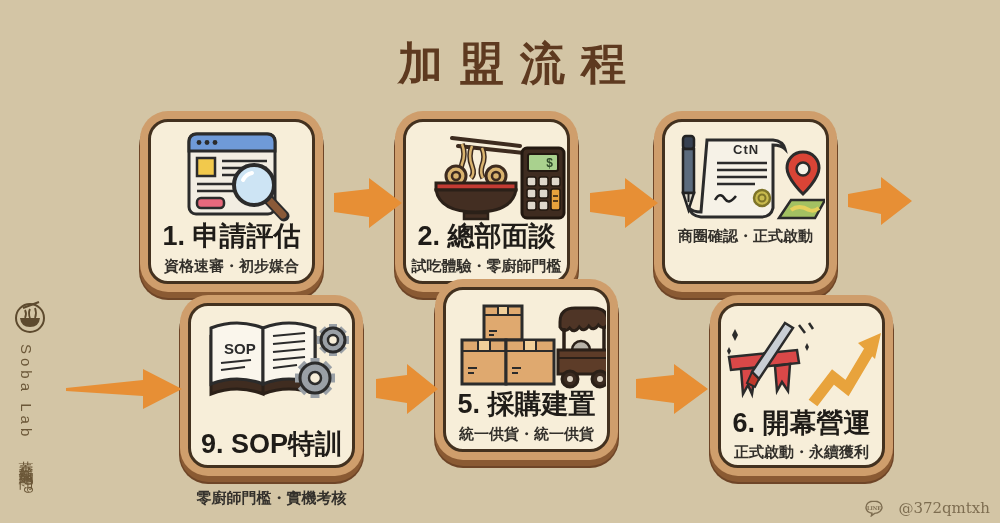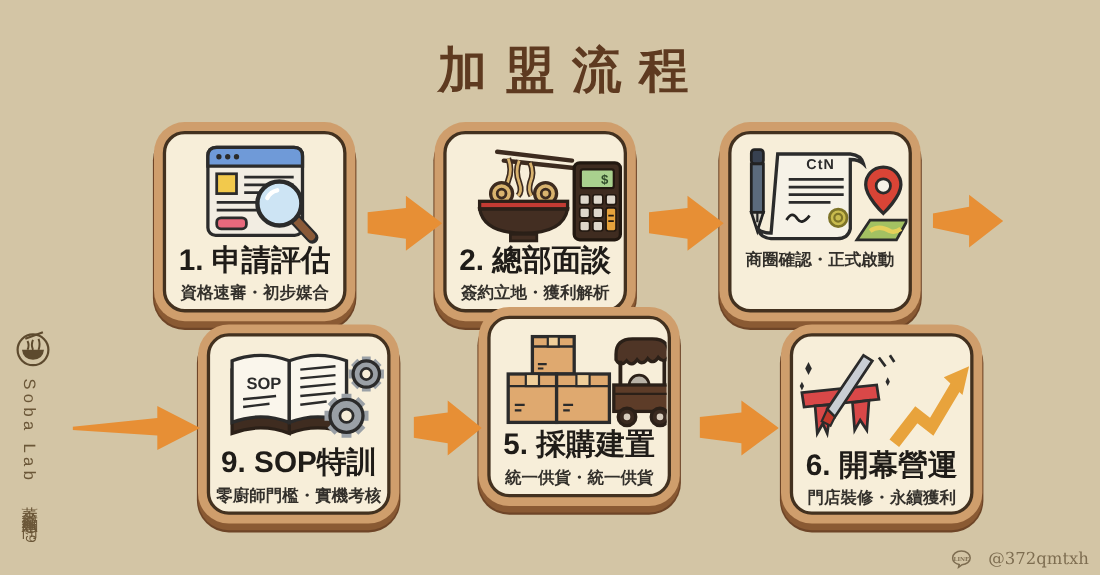--- a/index.html
+++ b/index.html
@@ -117,21 +117,21 @@
           <rect x="131" y="59" width="9" height="9" rx="2" fill="#ded7cb" stroke="#221810" stroke-width="1.5"></rect>
           <rect x="119" y="71" width="9" height="9" rx="2" fill="#ded7cb" stroke="#221810" stroke-width="1.5"></rect>
           <rect x="131" y="71" width="9" height="9" rx="2" fill="#ded7cb" stroke="#221810" stroke-width="1.5"></rect>
           <rect x="143" y="59" width="9" height="21" rx="2" fill="#e6a23c" stroke="#221810" stroke-width="1.5"></rect>
           <line x1="145" y1="66" x2="150" y2="66" stroke="#221810" stroke-width="1.5"></line>
           <line x1="145" y1="71" x2="150" y2="71" stroke="#221810" stroke-width="1.5"></line>
         </g>
       </svg>
     </div>
     <div class="step-title">2. 總部面談</div>
-    <div class="step-sub">簽約立地・獲利解析</div>
+    <div class="step-sub">試吃體驗・零廚師門檻</div>
   </div>
 
   <div class="card" style="left:662px; top:119px;">
     <div class="icon-box">
       <svg width="158" height="92" viewBox="0 0 158 92">
         <g>
           <rect x="16" y="6" width="11" height="13" rx="3" fill="#374151" stroke="#222" stroke-width="2.5"></rect>
           <rect x="16" y="19" width="11" height="44" fill="#5b6b7d" stroke="#222" stroke-width="2.5"></rect>
           <path d="M16 63 h11 l-5.5 17 z" fill="#d8d4c8" stroke="#222" stroke-width="2.5"></path>
           <line x1="21.5" y1="63" x2="21.5" y2="72" stroke="#222" stroke-width="2"></line>
@@ -151,21 +151,21 @@
           <polygon points="112,88 124,70 158,70 148,88" fill="#a3c162" stroke="#2b2b2b" stroke-width="2.5"></polygon>
           <path d="M124 80 q8 -6 18 0 q5 2 10 -2" fill="none" stroke="#e5d05a" stroke-width="4"></path>
           <path d="M136 22 c-10 0 -16 8 -16 16 c0 11 16 26 16 26 c0 0 16 -15 16 -26 c0 -8 -6 -16 -16 -16 z" fill="#d94436" stroke="#2b2b2b" stroke-width="3"></path>
           <circle cx="136" cy="39" r="6.5" fill="#f6f2e7" stroke="#2b2b2b" stroke-width="2.5"></circle>
         </g>
       </svg>
     </div>
     <div class="step-sub">商圈確認・正式啟動</div>
   </div>
 
-  <div class="card" style="left:188px; top:303px;">
+  <div class="card" style="left:188px; top:303px;gap:24px;">
     <div class="icon-box">
       <svg width="158" height="92" viewBox="0 0 158 92">
         <g>
           <path d="M18 16 Q44 6 70 16 L70 74 Q44 64 18 74 Z M70 16 Q96 6 122 16 L122 74 Q96 64 70 74" fill="#3f2c20" stroke="#2b2018" stroke-width="3" transform="translate(0,6)"></path>
           <path d="M18 14 Q44 4 70 14 L70 70 Q44 60 18 70 Z" fill="#faf6ec" stroke="#2b2b2b" stroke-width="3"></path>
           <path d="M70 14 Q96 4 122 14 L122 70 Q96 60 70 70 Z" fill="#faf6ec" stroke="#2b2b2b" stroke-width="3"></path>
           <text x="31" y="40" font-size="15" font-weight="bold" fill="#2b2b2b">SOP</text>
           <line x1="28" y1="49" x2="58" y2="46" stroke="#2b2b2b" stroke-width="2.2"></line>
           <line x1="28" y1="56" x2="52" y2="53" stroke="#2b2b2b" stroke-width="2.2"></line>
           <line x1="80" y1="22" x2="112" y2="19" stroke="#2b2b2b" stroke-width="2.2"></line>
@@ -251,21 +251,21 @@
           <line x1="76" y1="8" x2="82" y2="16" stroke="#2b2b2b" stroke-width="2.5"></line>
           <line x1="86" y1="6" x2="90" y2="12" stroke="#2b2b2b" stroke-width="2.5"></line>
         </g>
         <g>
           <polyline points="90,86 110,60 124,71 146,34" fill="none" stroke="#e8a33c" stroke-width="11"></polyline>
           <polygon points="135,26 158,16 152,42" fill="#e8a33c"></polygon>
         </g>
       </svg>
     </div>
     <div class="step-title">6. 開幕營運</div>
-    <div class="step-sub">門店裝修・永續獲利</div>
+    <div class="step-sub">正式啟動・永續獲利</div>
   </div>
 
   <svg class="arrow" style="left:334px; top:176px;" width="68" height="54" viewBox="0 0 68 54">
     <polygon points="0,17 35,13 35,2 68,27 35,52 35,41 0,36" fill="#e78f35"></polygon>
   </svg>
   <svg class="arrow" style="left:590px; top:176px;" width="68" height="54" viewBox="0 0 68 54">
     <polygon points="0,17 35,13 35,2 68,27 35,52 35,41 0,36" fill="#e78f35"></polygon>
   </svg>
   <svg class="arrow" style="left:848px; top:174px;" width="64" height="54" viewBox="0 0 64 54">
     <polygon points="0,20 33,14 33,3 64,27 33,51 33,40 0,33" fill="#e78f35"></polygon>

